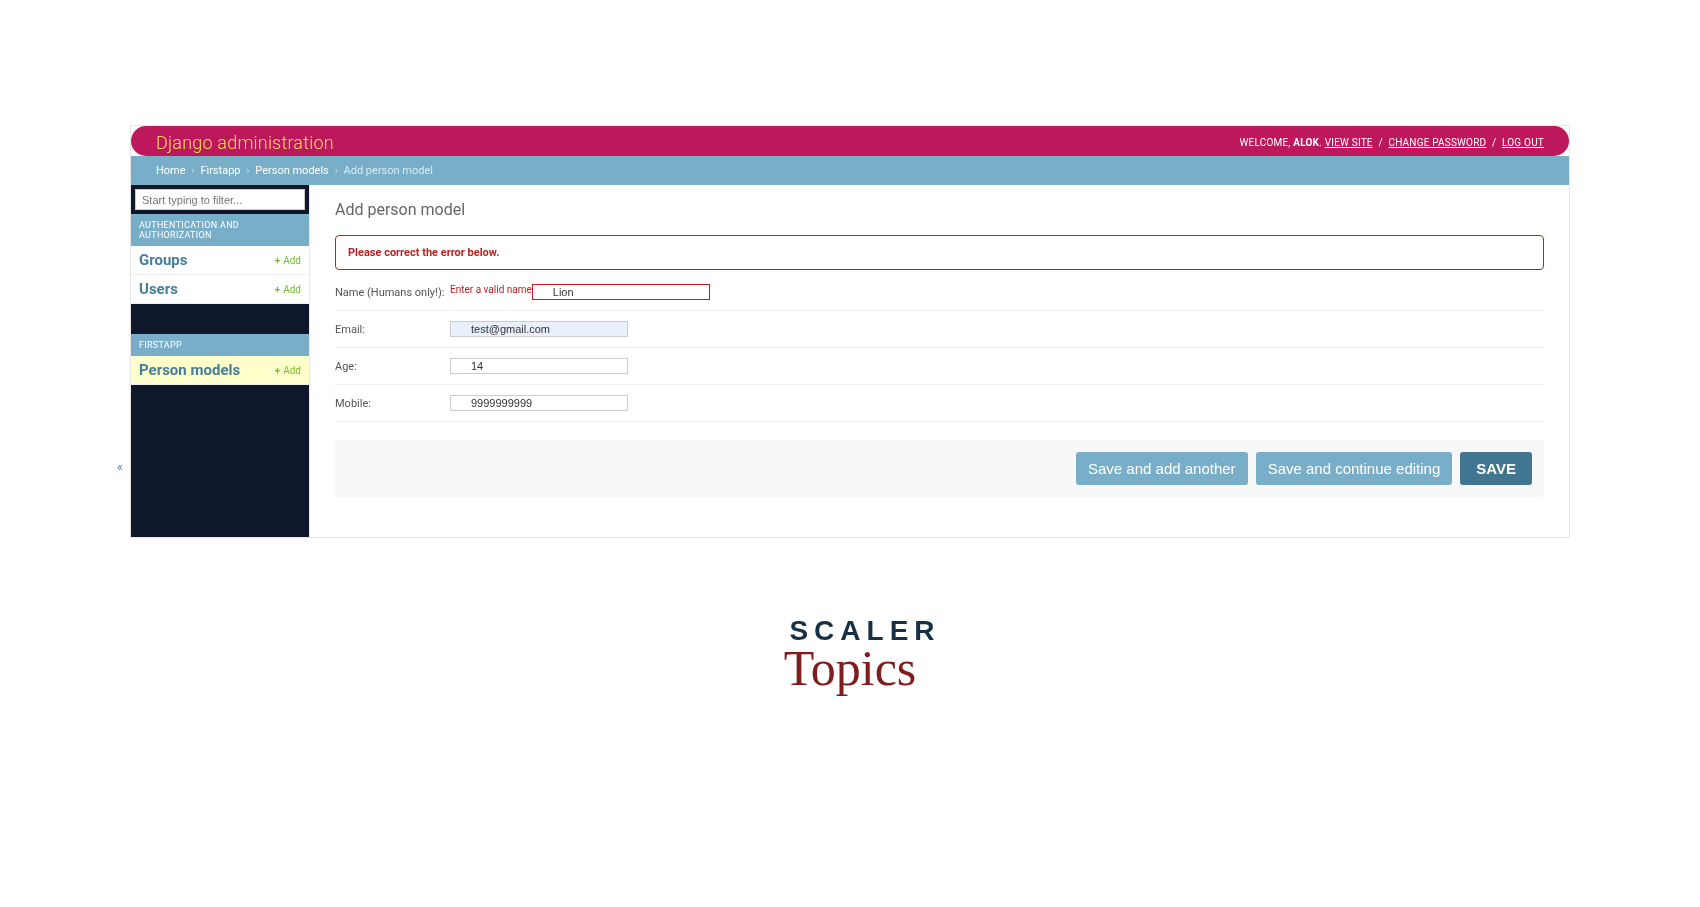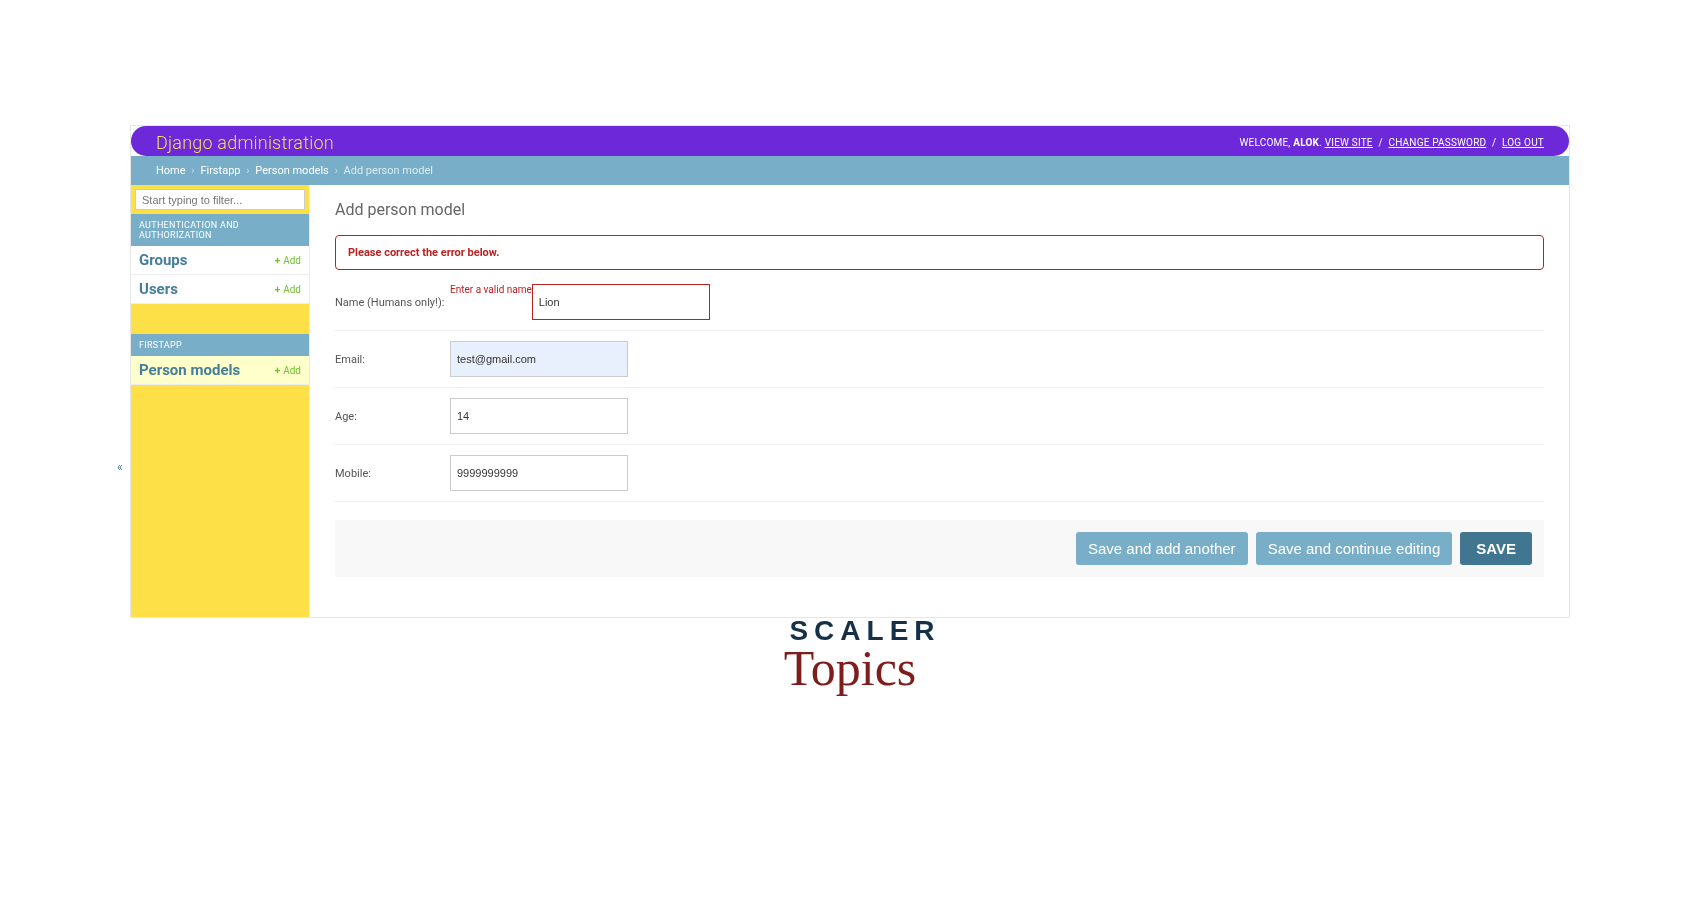--- a/index.html
+++ b/index.html
@@ -12,21 +12,21 @@
   .outer {
     width: 1700px;
     background: #fff;
     padding: 0;
   }
   .admin-frame {
     margin: 125px 130px 0 130px;
     border: 1px solid #e6e6e6;
   }
   .header {
-    background: #6d28d9;
+    background: #be185d;
     color: #ffc;
     padding: 10px 25px 8px 25px;
     display: flex;
     justify-content: space-between;
     align-items: center;
     height: 30px;
     border-radius: 15px;
   }
   .branding {
     font-size: 18px;
@@ -49,21 +49,21 @@
     color: #c4dce8;
     font-size: 11px;
   }
   .breadcrumbs a { color: #fff; text-decoration: none; }
   .breadcrumbs .sep { margin: 0 3px; color: #c4dce8; }
   .breadcrumbs .cur { color: #d9ebf3; }
   .main { display: flex; min-height: 334px; }
   .sidebar {
     width: 179px;
     border-right: 1px solid #eaeaea;
-    background: #fde047;
+    background: #0f172a;
     position: relative;
   }
   .filter-input {
     width: calc(100% - 8px);
     margin: 4px;
     padding: 3px 6px;
     font-size: 11px;
     border: 1px solid #ccc;
     color: #777;
     height: 21px;
@@ -127,22 +127,22 @@
   }
   .field-wrap { display: flex; flex-direction: row; }
   .field-error {
     color: #ba2121;
     font-size: 10px;
     margin-bottom: 4px;
     margin-left: 0;
   }
   .text-input {
     width: 178px;
-    height: 36px;
-    padding: 2px 6px;
+    height: 16px;
+    padding: 2px 20px;
     font-size: 11px;
     border: 1px solid #ccc;
     background: #fff;
     color: #333;
   }
   .text-input.err { border: 1px solid #ba2121; }
   .text-input.autofill { background: #e8f0fe; }
   .submit-row {
     margin-top: 18px;
     background: #f8f8f8;

